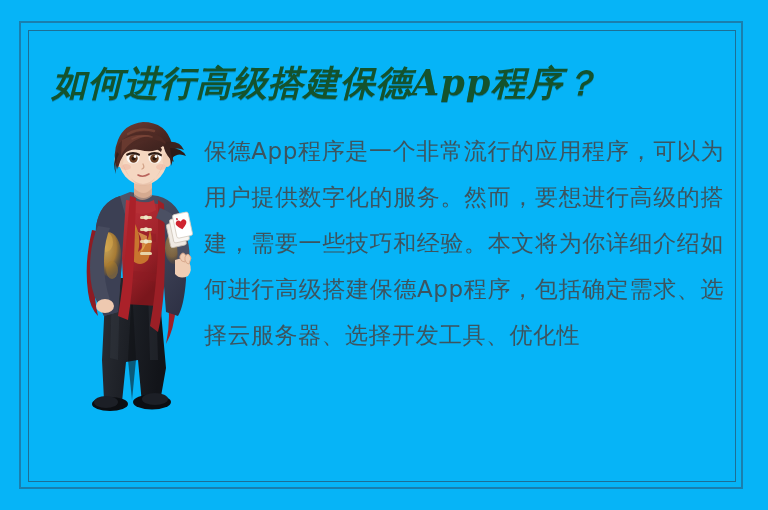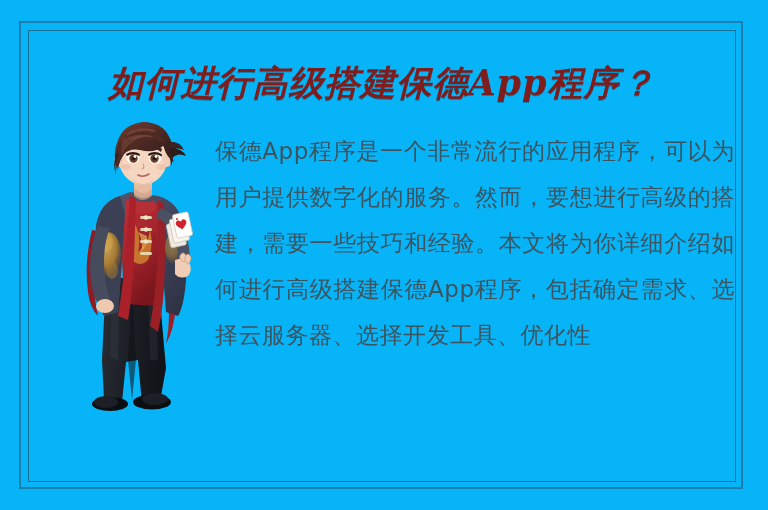--- a/index.html
+++ b/index.html
@@ -58,21 +58,21 @@
     font-style: italic;
     letter-spacing: 1px;
     line-height: 50px;
     white-space: nowrap;
     text-shadow: 0 1px 0 rgba(0,0,0,0.25);
   }
 
   
   .body-copy {
     position: absolute;
-    left: 215px;
+    left: 204px;
     top: 128px;
     width: 520px;
     height: 290px;
     color: #3c545f;
     font-family: "DejaVu Sans", "Liberation Sans", sans-serif;
     font-size: 23px;
     line-height: 46px;
     letter-spacing: 0.5px;
     text-align: justify;
     text-justify: inter-character;
@@ -90,21 +90,21 @@
   .character svg { display: block; }
 </style>
 </head>
 <body>
 
 <div id="poster" style="background: rgb(6, 180, 247);">
 
   <div class="frame-outer" style="border-color: rgb(26, 127, 174);"></div>
   <div class="frame-inner" style="border-color: rgb(28, 111, 150);"></div>
 
-  <div class="title" style="color: #7f1d1d; text-align: center;">如何进行高级搭建保德App程序？</div>
+  <div class="title" style="color: #14532d;">如何进行高级搭建保德App程序？</div>
 
   <div class="character">
     <svg viewBox="0 0 160 310" width="160" height="310" xmlns="http://www.w3.org/2000/svg">
       <defs>
         <linearGradient id="jacketG" x1="0" y1="0" x2="1" y2="1">
           <stop offset="0%" stop-color="#565b6d"></stop>
           <stop offset="55%" stop-color="#41455a"></stop>
           <stop offset="100%" stop-color="#2c2f42"></stop>
         </linearGradient>
         <linearGradient id="shirtG" x1="0" y1="0" x2="0.4" y2="1">

